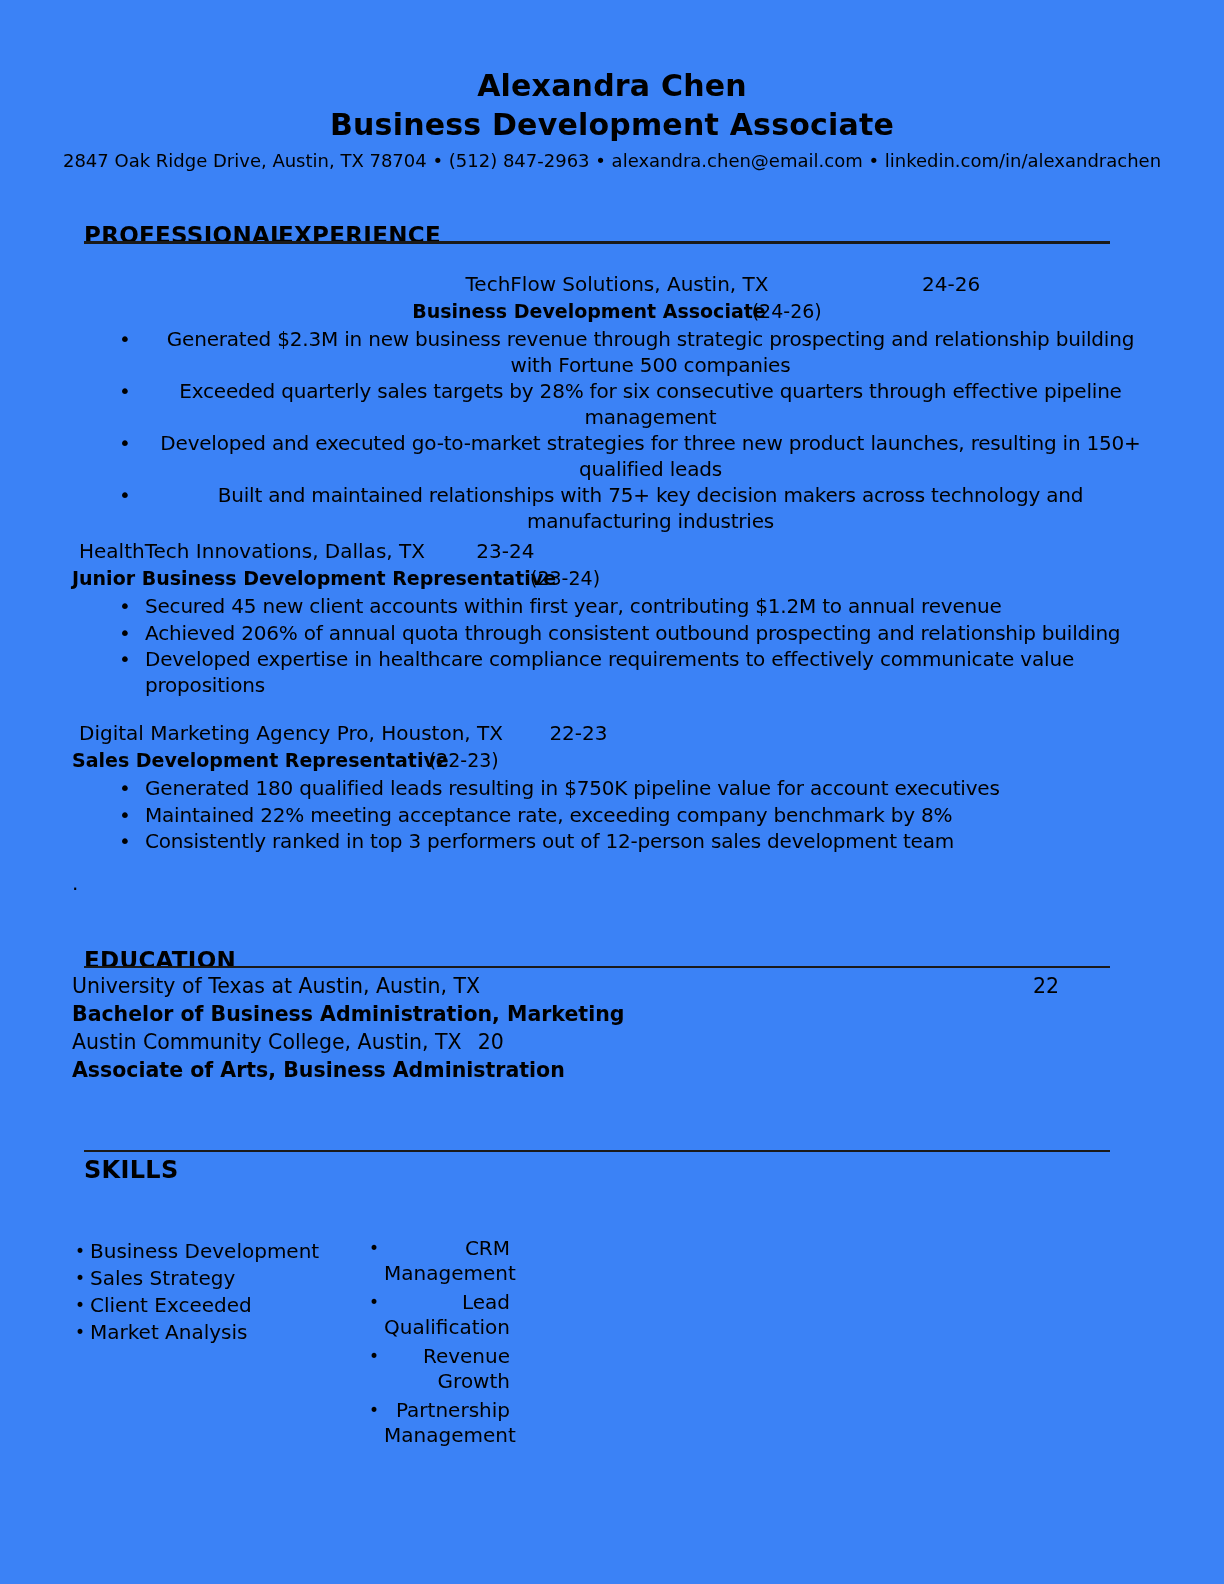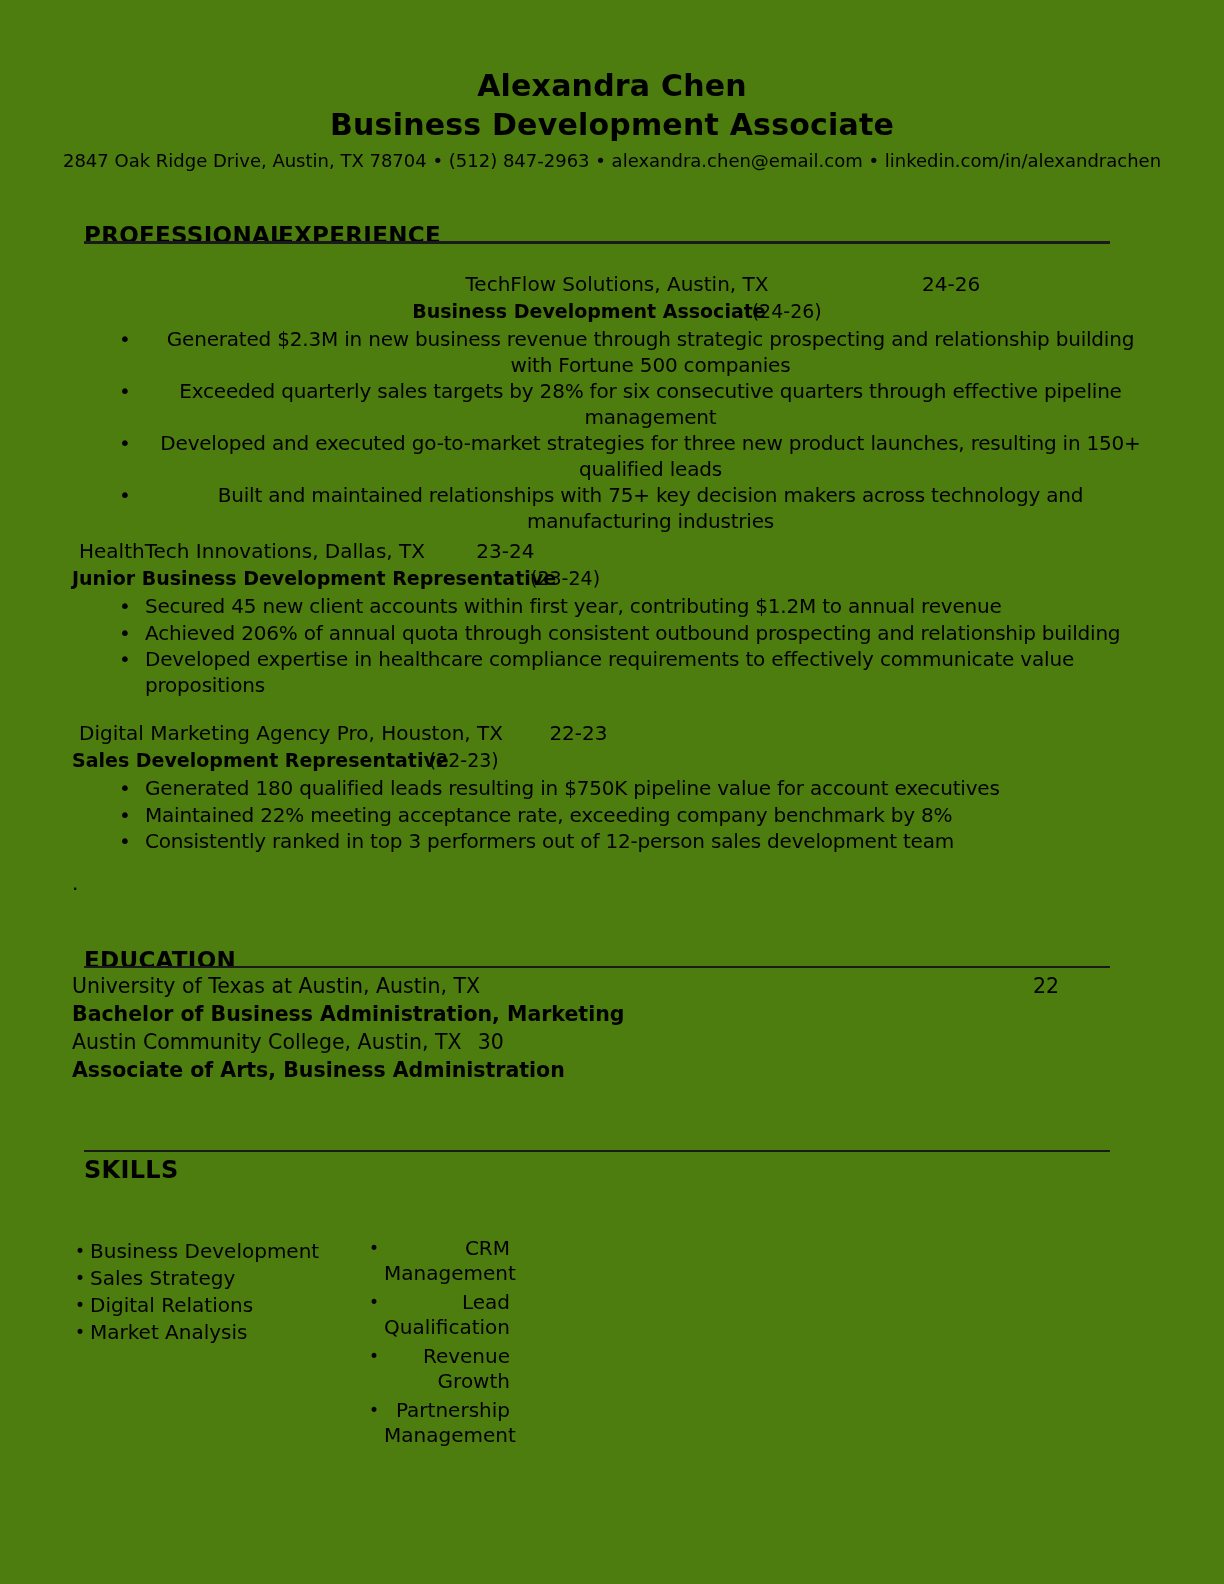--- a/index.html
+++ b/index.html
@@ -1,18 +1,18 @@
 <!DOCTYPE html>
 <html><head>
 <meta charset="utf-8">
 <style>
   html,body { margin:0; padding:0; background:#ffffff; }
   .page {
     position:relative; width:1224px; height:1584px; margin:0 auto;
-    background:#4d7c0f; color:#000;
+    background:#3b82f6; color:#000;
     font-family:"DejaVu Sans","Liberation Sans",sans-serif;
     overflow:hidden;
   }
 
   
   .rhead { position:absolute; top:66px; left:0; width:1224px; text-align:center; }
   .name, .candtitle { font-size:30px; font-weight:bold; line-height:39px; letter-spacing:0.2px; }
   .contact { font-size:18px; line-height:22px; margin-top:6px; }
 
   
@@ -133,32 +133,32 @@
   <h2 class="sechead eduhead">EDUCATION</h2>
   <div class="rule thin edurule"></div>
 
   <div class="edublock">
     <div class="eduline">
       <span>University of Texas at Austin, Austin, TX</span>
       <span class="edate">22</span>
     </div>
     <div class="edudeg">Bachelor of Business Administration, Marketing</div>
     <div class="eduline">
-      <span>Austin Community College, Austin, TX</span><span class="idate">30</span>
+      <span>Austin Community College, Austin, TX</span><span class="idate">20</span>
     </div>
     <div class="edudeg">Associate of Arts, Business Administration</div>
   </div>
 
   <h2 class="sechead skhead">SKILLS</h2>
   <div class="rule skrule"></div>
 
   <ul class="skcol skcol1">
     <li>Business Development</li>
     <li>Sales Strategy</li>
-    <li>Digital Relations</li>
+    <li>Client Exceeded</li>
     <li>Market Analysis</li>
   </ul>
   <ul class="skcol skcol2">
     <li>CRM Management</li>
     <li>Lead Qualification</li>
     <li>Revenue Growth</li>
     <li>Partnership Management</li>
   </ul>
 
 </div>

